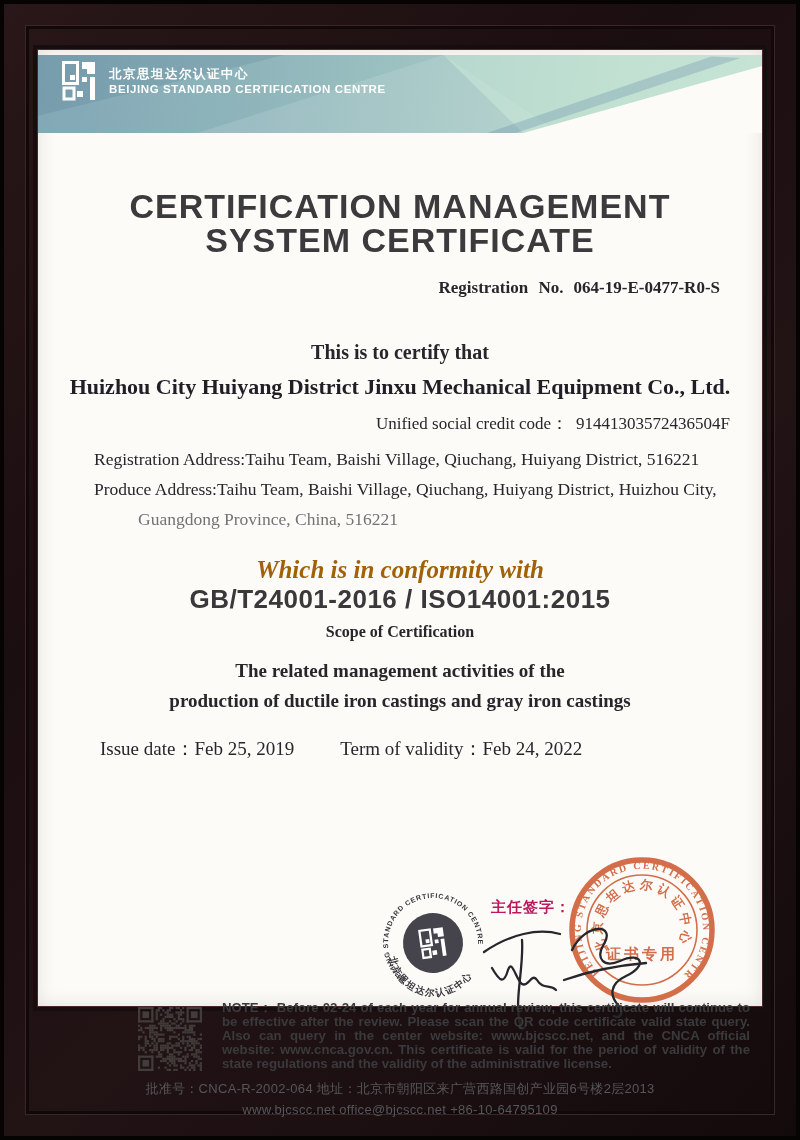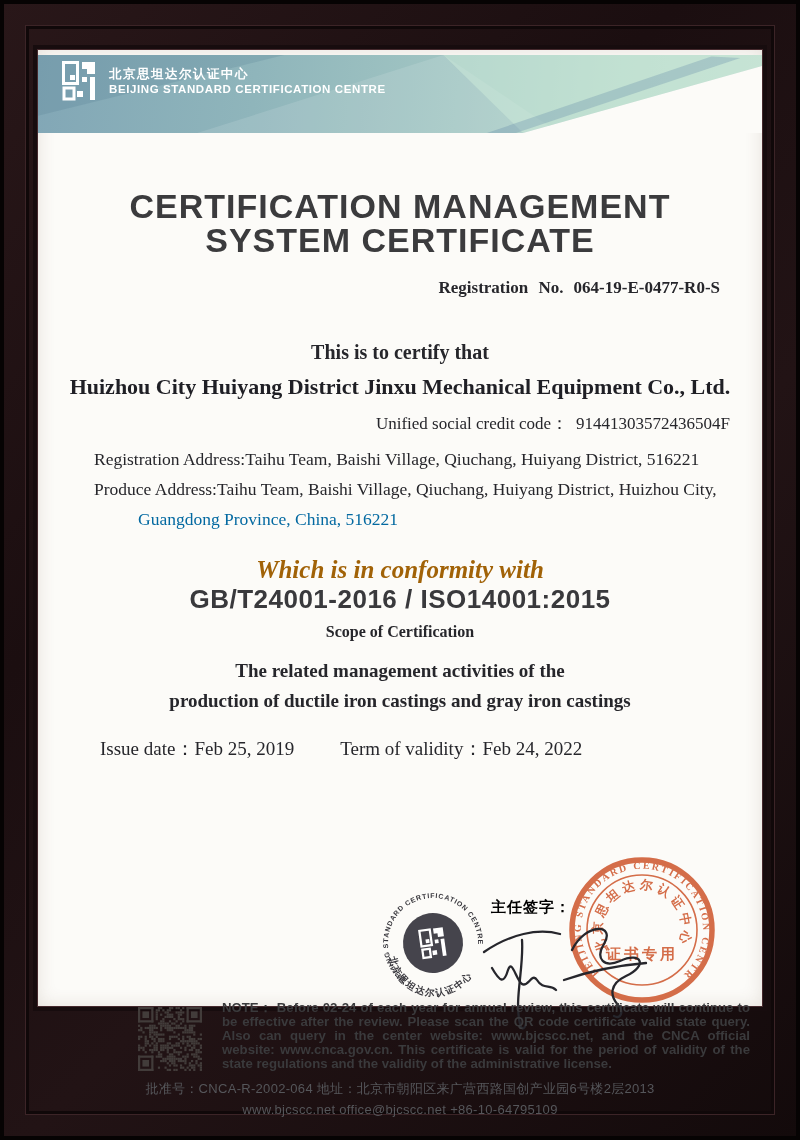--- a/index.html
+++ b/index.html
@@ -29,31 +29,31 @@
   .abs{position:absolute;}
   .ctr{left:0;width:100%;text-align:center;}
   .title{top:139px;color:#3b3b3d;font-weight:bold;font-size:34px;line-height:34px;letter-spacing:1px;}
   .regno{top:228px;right:42px;color:#26262b;font-weight:bold;font-size:17px;word-spacing:.35em;}
   .certify-intro{top:291px;color:#26262b;font-weight:bold;font-size:20px;}
   .company{top:324px;color:#1f1f25;font-weight:bold;font-size:22px;}
   .credit{top:362px;right:32px;color:#26262b;font-size:17px;}
   .credit b{font-weight:normal;margin-left:8px;}
   .addr1{top:399px;left:56px;color:#26262b;font-size:17.5px;}
   .addr2{top:429px;left:56px;color:#26262b;font-size:17.5px;}
-  .addr3{top:459px;left:100px;color:#0369a1;font-size:17.5px;}
+  .addr3{top:459px;left:100px;color:#737373;font-size:17.5px;}
   .conf-intro{top:506px;color:#a16207;font-weight:bold;font-size:25px;font-style:italic;}
   .standard{top:534px;color:#39393c;font-weight:bold;font-size:26px;letter-spacing:.5px;}
   .scope-title{top:573px;color:#26262b;font-weight:bold;font-size:16px;}
   .scope1{top:610px;color:#26262b;font-weight:bold;font-size:19px;}
   .scope2{top:640px;color:#26262b;font-weight:bold;font-size:19px;}
   .dates{top:686px;left:62px;color:#26262b;font-size:19px;display:flex;gap:46px;}
   
   .black-seal{left:337px;top:835px;transform:rotate(-8deg);}
   .red-seal{left:528px;top:804px;opacity:.88;}
-  .director{left:453px;top:848px;color:#000000;font-weight:bold;font-size:15px;letter-spacing:1px;}
+  .director{left:453px;top:848px;color:#be185d;font-weight:bold;font-size:15px;letter-spacing:1px;}
   .signature{left:438px;top:856px;}
   
   .qr{left:100px;top:957px;}
   .note{left:184px;top:951px;width:528px;color:#3a3a3c;font-weight:bold;font-size:13.2px;line-height:14px;text-align:justify;}
   .foot1{top:1030px;color:#55565a;font-size:13px;letter-spacing:.3px;}
   .foot2{top:1052px;color:#55565a;font-size:13px;letter-spacing:.3px;}
 </style>
 </head>
 <body>
 

